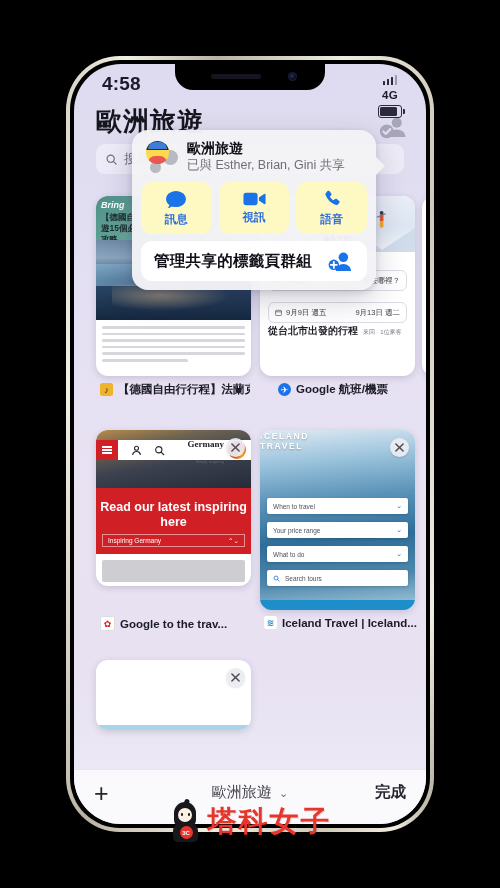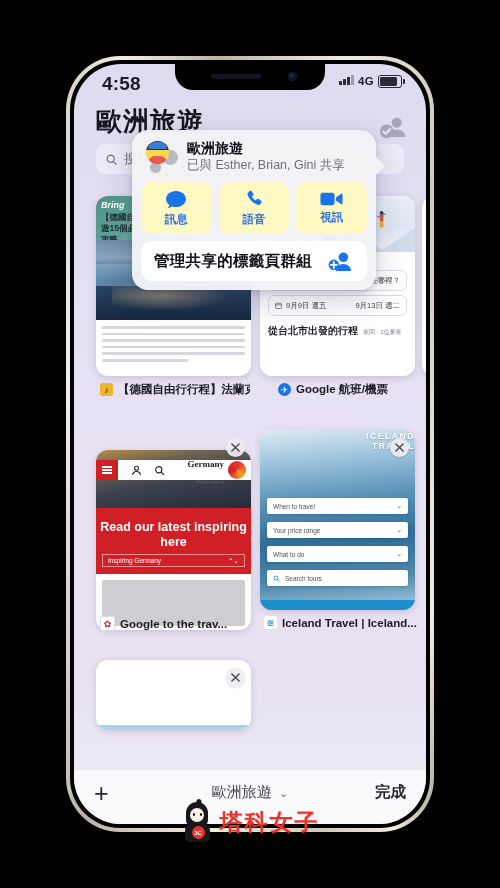--- a/index.html
+++ b/index.html
@@ -28,21 +28,21 @@
     width:150px;height:26px;background:#000;border-radius:0 0 18px 18px;z-index:60;
   }
   .notch .speaker{position:absolute;left:36px;top:10px;width:50px;height:5px;border-radius:3px;background:#151520;}
   .notch .camera{position:absolute;right:28px;top:8px;width:9px;height:9px;border-radius:50%;background:#0d0d1c;
     box-shadow:inset 0 0 0 1.5px #1a1a30;}
   .notch .camera::after{content:"";position:absolute;left:2px;top:2px;width:4px;height:4px;border-radius:50%;background:#1e2a55;}
 
   
   .statusbar{position:absolute;left:0;top:0;width:100%;height:36px;z-index:55;color:#1b1b2b;}
   .status-time{position:absolute;left:28px;top:9px;font-size:19px;font-weight:600;letter-spacing:.2px;}
-  .status-right{position:absolute;right:24px;top:11px;display:flex;align-items:flex-start;gap:4px;}
+  .status-right{position:absolute;right:24px;top:11px;display:flex;align-items:center;gap:4px;flex-direction:column;}
   .sig{display:flex;align-items:flex-end;gap:1.5px;height:10px;}
   .sig i{display:block;width:2.6px;background:#2a2a3a;border-radius:.6px;}
   .sig i:nth-child(1){height:4px;}
   .sig i:nth-child(2){height:6px;}
   .sig i:nth-child(3){height:8px;}
   .sig i:nth-child(4){height:10px;background:#9b9bab;}
   .net{font-size:11.5px;font-weight:600;letter-spacing:.3px;}
   .batt{position:relative;width:22px;height:11px;border:1.3px solid #2a2a3a;border-radius:3px;}
   .batt::after{content:"";position:absolute;right:-3.5px;top:3px;width:2px;height:5px;background:#2a2a3a;border-radius:0 1px 1px 0;}
   .batt i{position:absolute;left:1.3px;top:1.3px;bottom:1.3px;width:17px;background:#2a2a3a;border-radius:1.5px;display:block;}
@@ -89,21 +89,21 @@
   .c2-hero{position:absolute;left:0;top:0;width:100%;height:56px;
     background:linear-gradient(180deg,#e9eef7 0%,#dde6f2 55%,#f3f6fb 100%);}
   .c2-mtn{position:absolute;left:0;bottom:0;width:100%;height:34px;opacity:.85;}
   .c2-title{position:absolute;left:0;right:0;top:38px;text-align:center;font-size:15px;font-weight:700;color:#23242a;}
   .c2-opts{position:absolute;left:8px;right:8px;top:60px;display:flex;align-items:center;gap:4px;font-size:7px;color:#4a4a55;}
   .c2-opts .chip{display:flex;align-items:center;gap:2px;}
   .c2-opts .dot{opacity:.45;}
   .c2-row{position:absolute;left:8px;right:8px;height:21px;border:1px solid #dcdce4;border-radius:6px;
     display:flex;align-items:center;font-size:7.5px;color:#3c3c48;box-sizing:border-box;}
   .c2-row.r1{top:74px;}
-  .c2-row.r2{top:99px;justify-content:flex-end;}
+  .c2-row.r2{top:106px;justify-content:flex-end;}
   .c2-half{flex:1;display:flex;align-items:center;gap:4px;padding:0 6px;overflow:hidden;}
   .c2-swap{width:16px;height:16px;border-radius:50%;border:1px solid #dcdce4;background:#fff;
     display:flex;align-items:center;justify-content:center;font-size:7px;color:#5b6b8c;flex:none;}
   .c2-foot{position:absolute;left:8px;right:8px;top:128px;display:flex;align-items:baseline;gap:5px;}
   .c2-foot .main{font-size:10px;font-weight:700;color:#1f1f28;}
   .c2-foot .sub{font-size:6px;color:#7a7a86;}
 
   
   .c3-photo{position:absolute;left:0;top:0;width:100%;height:58px;
     background:linear-gradient(170deg,#b98b4a 0%,#6b6250 25%,#3c4150 55%,#252b38 100%);}
@@ -118,21 +118,21 @@
   .c3-red{position:absolute;left:0;top:58px;width:100%;height:66px;background:#d11f26;}
   .c3-red .h{position:absolute;left:0;right:0;top:12px;text-align:center;color:#fff;font-size:12.5px;font-weight:700;line-height:15px;}
   .c3-sel{position:absolute;left:6px;right:6px;top:46px;height:13px;border:1px solid rgba(255,255,255,.5);
     display:flex;align-items:center;justify-content:space-between;padding:0 5px;box-sizing:border-box;
     font-size:6.5px;color:#fff;}
   .c3-gray{position:absolute;left:6px;right:6px;top:130px;bottom:4px;background:#cdcdd2;border-radius:2px;}
 
   
   .c4-photo{position:absolute;left:0;top:0;width:100%;height:100%;
     background:linear-gradient(175deg,#dfeaf3 0%,#9cc4dd 18%,#5b93b8 38%,#2f6e99 60%,#4d87ab 80%,#a8ccdf 100%);}
-  .c4-logo{position:absolute;left:0;right:0;top:2px;text-align:right;color:#fff;font-size:8.5px;
+  .c4-logo{position:absolute;left:0;right:0;top:2px;text-align:left;color:#fff;font-size:8.5px;
     font-weight:800;letter-spacing:1.6px;line-height:9.5px;text-shadow:0 1px 2px rgba(0,0,0,.25);}
   .c4-field{position:absolute;left:7px;right:7px;height:16px;background:#fff;border-radius:2px;
     display:flex;align-items:center;justify-content:space-between;padding:0 6px;box-sizing:border-box;
     font-size:6.5px;color:#4e4e5a;box-shadow:0 1px 3px rgba(0,0,0,.18);}
   .c4-field .cv{color:#1a6fc4;font-size:7px;}
   .c4-bar{position:absolute;left:0;bottom:0;width:100%;height:10px;background:#1d8ec9;}
   .c6-blue{position:absolute;left:0;bottom:0;width:100%;height:5px;background:#a8d4e8;}
 
   
   .popover{
@@ -182,21 +182,21 @@
   .wm{position:absolute;left:0;bottom:42px;width:100%;height:48px;display:flex;align-items:center;justify-content:center;gap:5px;z-index:70;}
   .wm-girl{position:relative;width:34px;height:40px;}
   .wm-girl .hair{position:absolute;left:5px;top:0;width:22px;height:26px;background:#17171c;border-radius:11px 11px 8px 8px;}
   .wm-girl .tuft{position:absolute;left:15px;top:-3px;width:5px;height:8px;background:#17171c;border-radius:3px;transform:rotate(18deg);}
   .wm-girl .face{position:absolute;left:9px;top:6px;width:14px;height:14px;background:#fdf0e4;border-radius:50%;}
   .wm-girl .eye{position:absolute;top:11px;width:2px;height:2.5px;background:#17171c;border-radius:50%;}
   .wm-girl .eye.l{left:12px;} .wm-girl .eye.r{left:19px;}
   .wm-girl .body{position:absolute;left:4px;top:20px;width:25px;height:20px;background:#17171c;border-radius:9px 9px 5px 5px;}
   .wm-girl .badge{position:absolute;left:11px;top:24px;width:13px;height:13px;border-radius:50%;background:#e8352c;
     display:flex;align-items:center;justify-content:center;color:#fff;font-size:6px;font-weight:800;}
-  .wm-text{font-size:23px;font-weight:800;color:#e8352c;letter-spacing:2px;
+  .wm-text{font-size:29px;font-weight:800;color:#e8352c;letter-spacing:2px;
     text-shadow:1px 1px 0 rgba(0,0,0,.12);font-family:Liberation Serif, serif;}
 </style>
 </head>
 <body>
 
 <div class="stage">
 
   <div class="phone-frame"></div>
   <div class="phone-inner"></div>
 
@@ -327,21 +327,21 @@
         <div class="c2-foot">
           <span class="main">從台北市出發的行程</span>
           <span class="sub">來回 · 1位乘客</span>
         </div>
       </div>
       <div class="tab-label" style="left:204px;top:206px;width:140px;justify-content:flex-start;">
         <span class="favicon" style="background:#1a73e8;color:#fff;border-radius:50%;">✈</span>
         <span>Google 航班/機票</span>
       </div>
 
-      <div class="tabcard" style="left:22px;top:254px;width:155px;height:180px;margin-top:20px;">
+      <div class="tabcard" style="left:22px;top:254px;width:155px;height:156px;">
         <div class="c3-photo"></div>
         <div class="c3-nav">
           <span class="burger">
               <i></i>
             </span>
           <svg width="11" height="11" viewBox="0 0 12 12" style="margin-left:13px">
               <circle cx="6" cy="3.6" r="2.2" fill="none" stroke="#2a2a32" stroke-width="1.2"></circle>
               <path d="M1.8 11c0-2.3 1.9-3.9 4.2-3.9s4.2 1.6 4.2 3.9" fill="none" stroke="#2a2a32" stroke-width="1.2"></path>
             </svg>
           <svg width="11" height="11" viewBox="0 0 12 12" style="margin-left:12px">
@@ -447,31 +447,31 @@
         </div>
       </div>
       <div class="pop-actions">
         <div class="pop-act">
           <svg width="22" height="19" viewBox="0 0 24 21">
             <path d="M12 1C5.9 1 1 5 1 9.9c0 2.6 1.4 5 3.6 6.6-.2 1.4-.9 2.6-1.8 3.4 1.7-.1 3.5-.8 4.9-1.8 1.3.4 2.8.7 4.3.7 6.1 0 11-4 11-8.9S18.1 1 12 1z" fill="#1a73e8"></path>
           </svg>
           <span class="lbl">訊息</span>
         </div>
         <div class="pop-act">
-          <svg width="20" height="20" viewBox="0 0 24 24">
-            <path d="M6.6 2.3c.8-.6 1.9-.4 2.5.4l2 2.8c.5.8.4 1.8-.3 2.4l-1.3 1.1c.9 2 2.6 3.7 4.6 4.6l1.1-1.3c.6-.7 1.6-.8 2.4-.3l2.8 2c.8.6 1 1.7.4 2.5l-1.4 1.9c-.6.8-1.6 1.1-2.5.8C10.6 17 6.9 13.3 4.2 6.9c-.4-.9 0-1.9.8-2.5z" fill="#1a73e8"></path>
-          </svg>
-          <span class="lbl">語音</span>
-        </div>
-        <div class="pop-act">
           <svg width="23" height="16" viewBox="0 0 26 18">
             <rect x="0.5" y="2" width="16" height="14" rx="3" fill="#1a73e8"></rect>
             <path d="M18 7.2l6.2-4.1c.6-.4 1.3 0 1.3.7v10.4c0 .7-.7 1.1-1.3.7L18 10.8z" fill="#1a73e8"></path>
           </svg>
           <span class="lbl">視訊</span>
+        </div>
+        <div class="pop-act">
+          <svg width="20" height="20" viewBox="0 0 24 24">
+            <path d="M6.6 2.3c.8-.6 1.9-.4 2.5.4l2 2.8c.5.8.4 1.8-.3 2.4l-1.3 1.1c.9 2 2.6 3.7 4.6 4.6l1.1-1.3c.6-.7 1.6-.8 2.4-.3l2.8 2c.8.6 1 1.7.4 2.5l-1.4 1.9c-.6.8-1.6 1.1-2.5.8C10.6 17 6.9 13.3 4.2 6.9c-.4-.9 0-1.9.8-2.5z" fill="#1a73e8"></path>
+          </svg>
+          <span class="lbl">語音</span>
         </div>
       </div>
       <div class="pop-manage">
         <span class="lbl">管理共享的標籤頁群組</span>
         <svg width="25" height="21" viewBox="0 0 26 22">
           <circle cx="16" cy="6.6" r="5" fill="#1a73e8"></circle>
           <path d="M8 21c0-4.4 3.6-7.5 8-7.5s8 3.1 8 7.5z" fill="#1a73e8"></path>
           <circle cx="6" cy="14.5" r="5.5" fill="#1a73e8"></circle>
           <line x1="6" y1="11.3" x2="6" y2="17.7" stroke="#fff" stroke-width="1.9" stroke-linecap="round"></line>
           <line x1="2.8" y1="14.5" x2="9.2" y2="14.5" stroke="#fff" stroke-width="1.9" stroke-linecap="round"></line>

